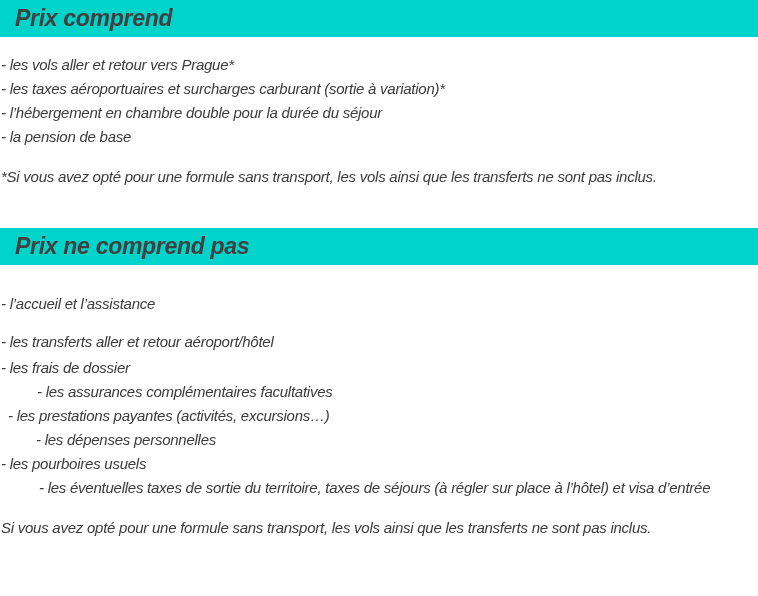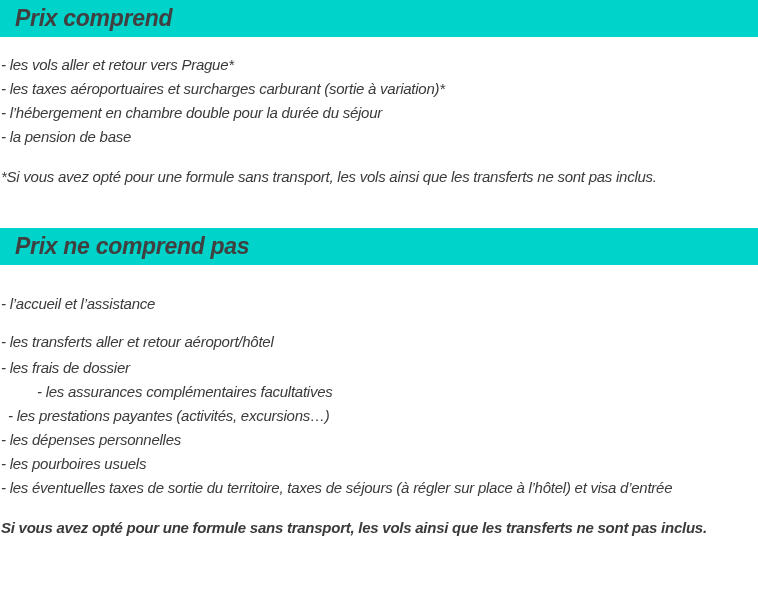--- a/index.html
+++ b/index.html
@@ -25,16 +25,16 @@
 <div class="line" style="top:167px;">*Si vous avez opté pour une formule sans transport, les vols ainsi que les transferts ne sont pas inclus.</div>
 
 <div class="band" style="top:228px;">
   <h2>Prix ne comprend pas</h2>
 </div>
 <div class="line" style="top:294px;">- l’accueil et l’assistance</div>
 <div class="line" style="top:332px;">- les transferts aller et retour aéroport/hôtel</div>
 <div class="line" style="top:358px;">- les frais de dossier</div>
 <div class="line" style="top:382px;padding-left:36px;">- les assurances complémentaires facultatives</div>
 <div class="line" style="top:406px;padding-left:7px;">- les prestations payantes (activités, excursions…)</div>
-<div class="line" style="top:430px;">- les dépenses personnelles</div>
+<div class="line" style="top:430px;padding-left:35px;">- les dépenses personnelles</div>
 <div class="line" style="top:454px;">- les pourboires usuels</div>
-<div class="line" style="top:478px;">- les éventuelles taxes de sortie du territoire, taxes de séjours (à régler sur place à l’hôtel) et visa d’entrée</div>
-<div class="line" style="top:518px;font-weight:bold;">Si vous avez opté pour une formule sans transport, les vols ainsi que les transferts ne sont pas inclus.</div>
+<div class="line" style="top:478px;margin-left:38px;">- les éventuelles taxes de sortie du territoire, taxes de séjours (à régler sur place à l’hôtel) et visa d’entrée</div>
+<div class="line" style="top:518px;">Si vous avez opté pour une formule sans transport, les vols ainsi que les transferts ne sont pas inclus.</div>
 
 </body></html>

